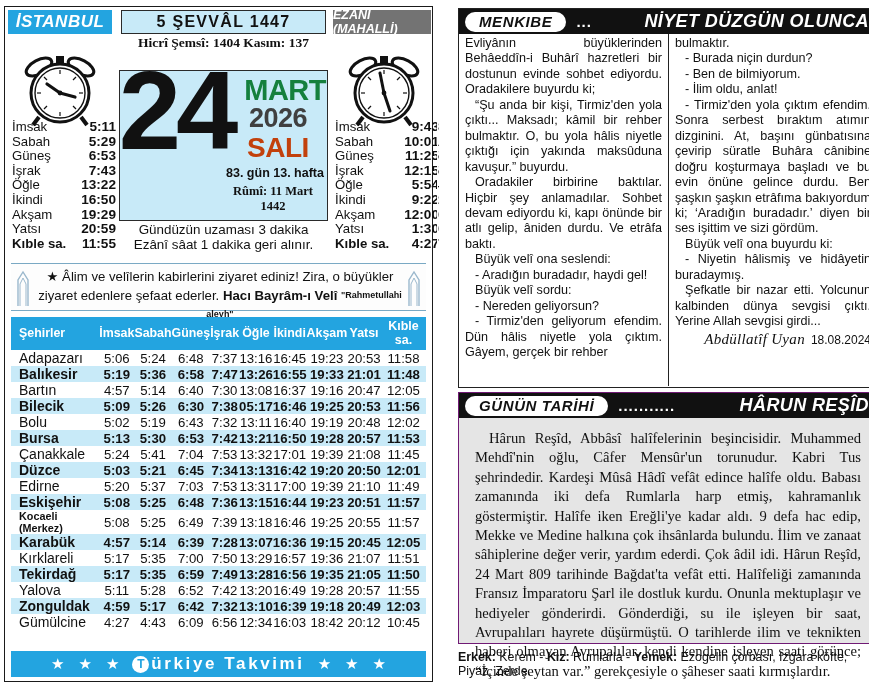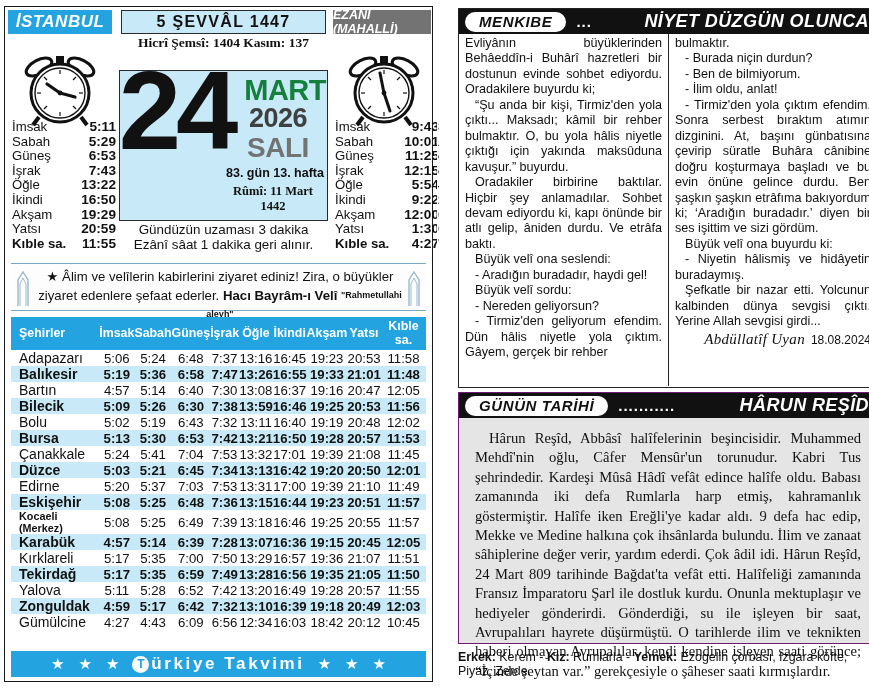--- a/index.html
+++ b/index.html
@@ -87,21 +87,21 @@
   .monthname{
     position:absolute;left:110px;top:4px;width:96px;text-align:right;
     font-size:29px;line-height:30px;font-weight:bold;color:#15803d;letter-spacing:-.5px;
   }
   .yearnum{
     position:absolute;left:110px;top:33px;width:96px;text-align:center;
     font-size:27px;line-height:29px;font-weight:bold;color:#404040;letter-spacing:-.5px;
   }
   .dayname{
     position:absolute;left:110px;top:62px;width:96px;text-align:center;
-    font-size:28px;line-height:30px;font-weight:bold;color:#737373;letter-spacing:-.5px;
+    font-size:28px;line-height:30px;font-weight:bold;color:#c2410c;letter-spacing:-.5px;
   }
   .daynum-week{
     position:absolute;left:104px;top:95px;width:102px;text-align:center;
     font-size:12.5px;font-weight:bold;color:#111;
   }
   .rumi{
     position:absolute;left:100px;top:113px;width:106px;text-align:center;
     font-size:12.5px;font-weight:bold;color:#111;
     font-family:"Liberation Serif", serif;
   }
@@ -462,21 +462,21 @@
               <td>19:16</td>
               <td>20:47</td>
               <td>12:05</td>
             </tr>
             <tr class="alt">
               <td class="c0">Bilecik</td>
               <td>5:09</td>
               <td>5:26</td>
               <td>6:30</td>
               <td>7:38</td>
-              <td>13:59</td>
+              <td>05:17</td>
               <td>16:46</td>
               <td>19:25</td>
               <td>20:53</td>
               <td>11:56</td>
             </tr>
             <tr>
               <td class="c0">Bolu</td>
               <td>5:02</td>
               <td>5:19</td>
               <td>6:43</td>

